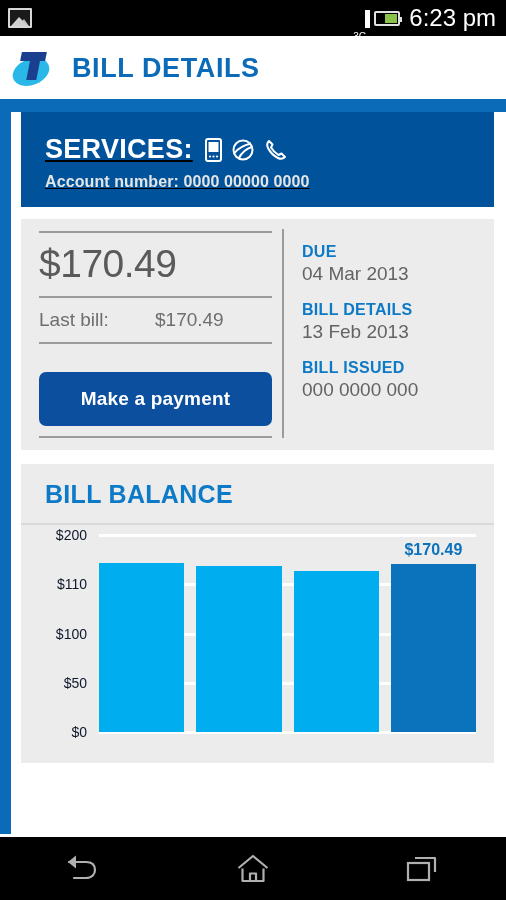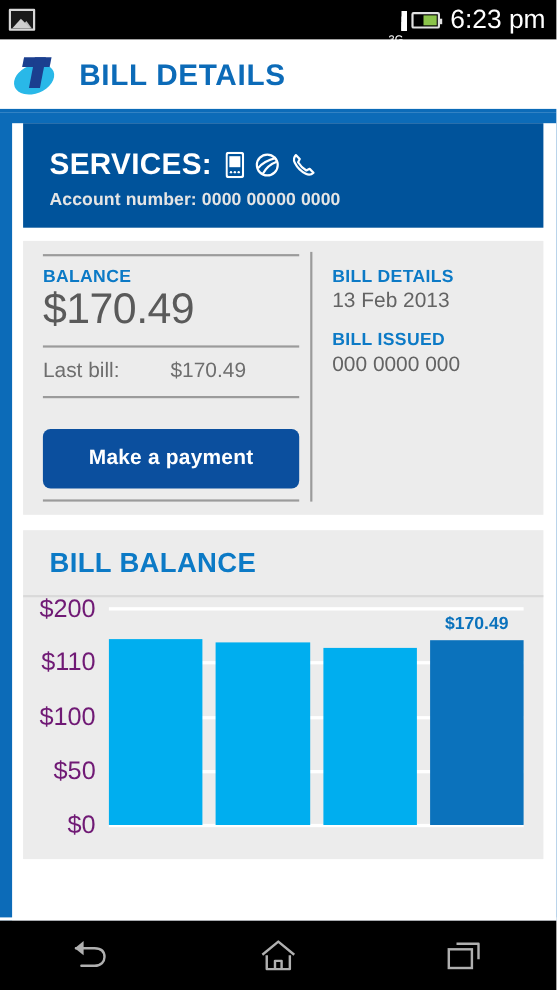--- a/index.html
+++ b/index.html
@@ -186,20 +186,21 @@
     box-sizing: border-box;
     position: relative;
   }
 
   
   .services {
     margin: 10px 12px 0 10px;
     background: #00539b;
     padding: 22px 0 16px 24px;
     box-sizing: border-box;
+    text-decoration: underline;
   }
   .services-row {
     display: flex;
     align-items: center;
     gap: 10px;
   }
   .services-title {
     color: #ffffff;
     font-size: 27px;
     font-weight: bold;
@@ -321,22 +322,22 @@
   .yaxis {
     position: absolute;
     left: 0; top: 0;
     width: 72px;
     height: 197px;
   }
   .ytick {
     position: absolute;
     right: 6px;
     transform: translateY(-50%);
-    color: #701a75;
-    font-size: 23px;
+    color: #0f172a;
+    font-size: 14px;
     white-space: nowrap;
   }
   .plot {
     position: absolute;
     left: 78px; top: 0;
     right: 0;
     height: 197px;
   }
   .gridline {
     position: absolute;
@@ -466,33 +467,36 @@
           </span>
         </div>
         <div class="account-line">Account number: 0000 00000 0000</div>
       </div>
 
       <div class="card">
         <div class="card-cols">
 
           <div class="col-left">
             <div class="hr-top"></div>
-            <div class="lbl">BALANCE</div>
             <div class="balance-amt">$170.49</div>
             <div class="hr"></div>
             <div class="lastbill">
               <span class="k">Last bill:</span>
               <span>$170.49</span>
             </div>
             <div class="hr"></div>
             <button class="pay-btn">Make a payment</button>
             <div class="hr-bottom"></div>
           </div>
 
           <div class="col-right">
+            <div class="detail-block">
+              <div class="lbl">DUE</div>
+              <div class="detail-val">04 Mar 2013</div>
+            </div>
             <div class="detail-block">
               <div class="lbl">BILL DETAILS</div>
               <div class="detail-val">13 Feb 2013</div>
             </div>
             <div class="detail-block">
               <div class="lbl">BILL ISSUED</div>
               <div class="detail-val">000 0000 000</div>
             </div>
           </div>
 

